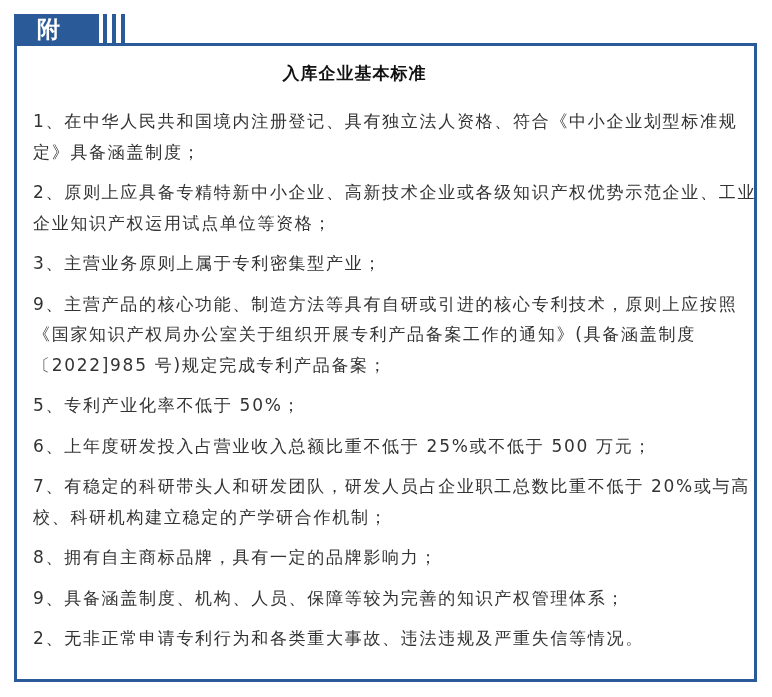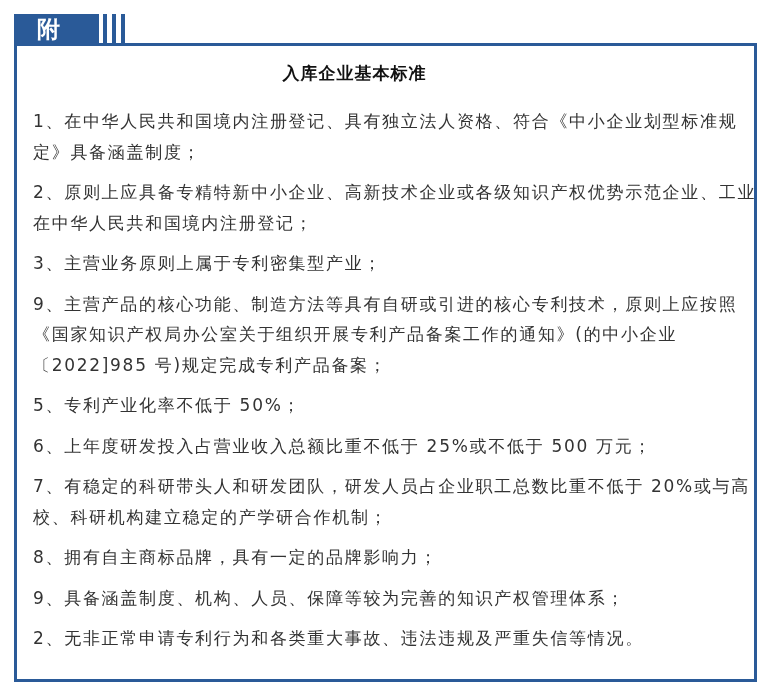--- a/index.html
+++ b/index.html
@@ -38,28 +38,28 @@
 
 <div class="doc-title">入库企业基本标准</div>
 
 <div class="items">
   <div class="item">
     <span class="line">1、在中华人民共和国境内注册登记、具有独立法人资格、符合《中小企业划型标准规</span>
     <span class="line">定》具备涵盖制度；</span>
   </div>
   <div class="item">
     <span class="line">2、原则上应具备专精特新中小企业、高新技术企业或各级知识产权优势示范企业、工业</span>
-    <span class="line">在中华人民共和国境内注册登记；</span>
+    <span class="line">企业知识产权运用试点单位等资格；</span>
   </div>
   <div class="item">
     <span class="line">3、主营业务原则上属于专利密集型产业；</span>
   </div>
   <div class="item">
     <span class="line">9、主营产品的核心功能、制造方法等具有自研或引进的核心专利技术，原则上应按照</span>
-    <span class="line">《国家知识产权局办公室关于组织开展专利产品备案工作的通知》(的中小企业</span>
+    <span class="line">《国家知识产权局办公室关于组织开展专利产品备案工作的通知》(具备涵盖制度</span>
     <span class="line">〔2022]985 号)规定完成专利产品备案；</span>
   </div>
   <div class="item">
     <span class="line">5、专利产业化率不低于 50%；</span>
   </div>
   <div class="item">
     <span class="line">6、上年度研发投入占营业收入总额比重不低于 25%或不低于 500 万元；</span>
   </div>
   <div class="item">
     <span class="line">7、有稳定的科研带头人和研发团队，研发人员占企业职工总数比重不低于 20%或与高</span>

